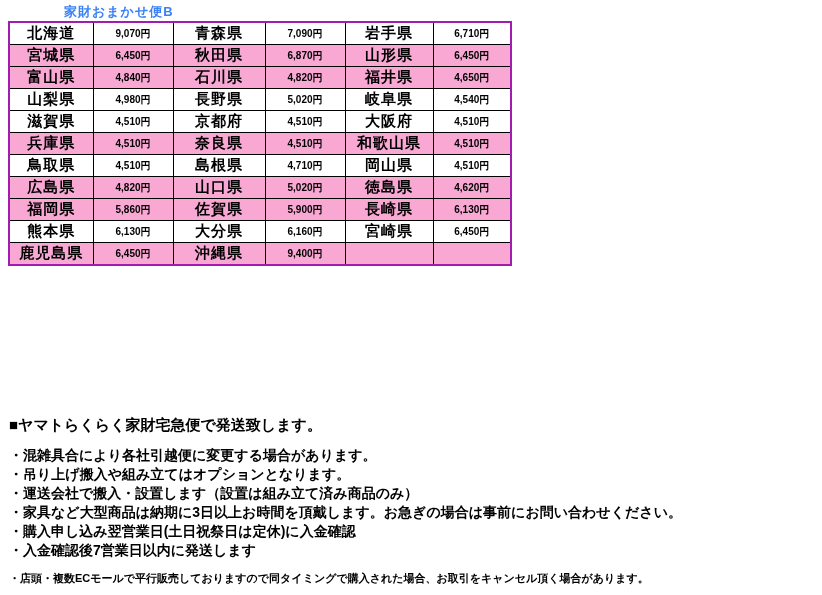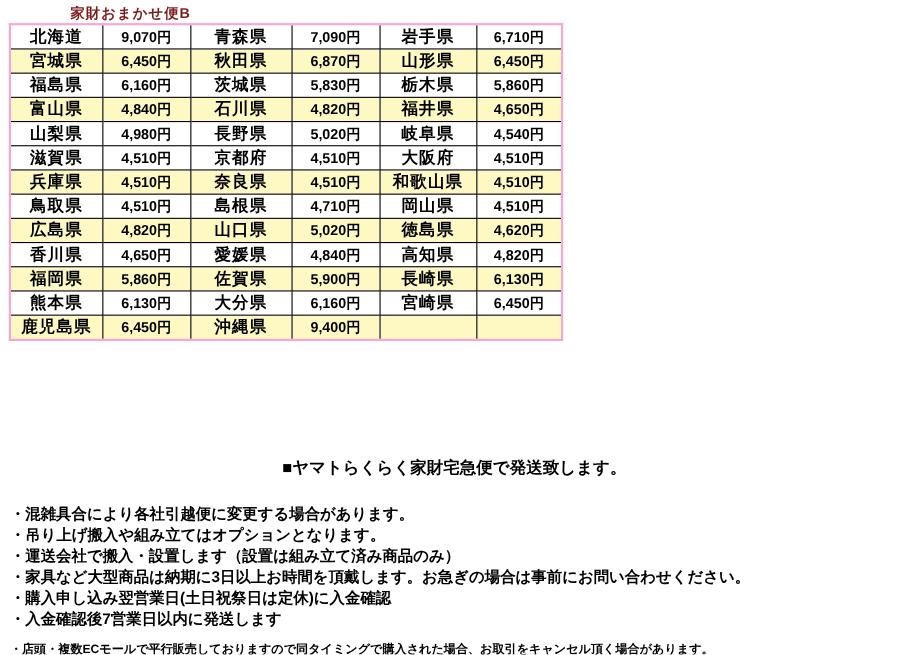--- a/index.html
+++ b/index.html
@@ -16,21 +16,21 @@
     width: 822px;
     height: 595px;
     overflow: hidden;
   }
   .table-title {
     position: absolute;
     left: 64px;
     top: 3px;
     font-size: 13px;
     font-weight: bold;
-    color: #7f1d1d;
+    color: #3b82f6;
     letter-spacing: 1px;
     white-space: nowrap;
   }
   table.price-table {
     position: absolute;
     left: 8px;
     top: 21px;
     border-collapse: collapse;
     table-layout: fixed;
   }
@@ -38,40 +38,39 @@
     border: 1px solid #000000;
     height: 21px;
     text-align: center;
     vertical-align: middle;
     font-weight: bold;
     padding: 0;
     overflow: hidden;
     white-space: nowrap;
   }
   table.price-table {
-    border: 2px solid #f9a8d4;
+    border: 2px solid #a21caf;
   }
   td.pref-cell  { font-size: 15px; letter-spacing: 1px; }
-  td.price-cell { font-size: 13px; }
-  tr.shaded td  { background: #fef9c3; }
+  td.price-cell { font-size: 10px; }
+  tr.shaded td  { background: #f9a8d4; }
   .notes {
     position: absolute;
     left: 9px;
     top: 416px;
     width: 808px;
   }
   .notes-heading {
     font-size: 15px;
     font-weight: bold;
     white-space: nowrap;
-    text-align: center;
   }
   ul.notes-bullets {
     list-style: none;
-    margin: 23px 0 0 0;
+    margin: 11px 0 0 0;
     padding: 0;
   }
   ul.notes-bullets li {
     font-size: 14px;
     font-weight: bold;
     line-height: 19px;
     white-space: nowrap;
   }
   .notes-footnote {
     margin-top: 11px;
@@ -106,28 +105,20 @@
           <td class="price-cell">6,710円</td>
         </tr>
         <tr class="shaded">
           <td class="pref-cell">宮城県</td>
           <td class="price-cell">6,450円</td>
           <td class="pref-cell">秋田県</td>
           <td class="price-cell">6,870円</td>
           <td class="pref-cell">山形県</td>
           <td class="price-cell">6,450円</td>
         </tr>
-        <tr>
-          <td class="pref-cell">福島県</td>
-          <td class="price-cell">6,160円</td>
-          <td class="pref-cell">茨城県</td>
-          <td class="price-cell">5,830円</td>
-          <td class="pref-cell">栃木県</td>
-          <td class="price-cell">5,860円</td>
-        </tr>
         <tr class="shaded">
           <td class="pref-cell">富山県</td>
           <td class="price-cell">4,840円</td>
           <td class="pref-cell">石川県</td>
           <td class="price-cell">4,820円</td>
           <td class="pref-cell">福井県</td>
           <td class="price-cell">4,650円</td>
         </tr>
         <tr>
           <td class="pref-cell">山梨県</td>
@@ -161,28 +152,20 @@
           <td class="pref-cell">岡山県</td>
           <td class="price-cell">4,510円</td>
         </tr>
         <tr class="shaded">
           <td class="pref-cell">広島県</td>
           <td class="price-cell">4,820円</td>
           <td class="pref-cell">山口県</td>
           <td class="price-cell">5,020円</td>
           <td class="pref-cell">徳島県</td>
           <td class="price-cell">4,620円</td>
-        </tr>
-        <tr>
-          <td class="pref-cell">香川県</td>
-          <td class="price-cell">4,650円</td>
-          <td class="pref-cell">愛媛県</td>
-          <td class="price-cell">4,840円</td>
-          <td class="pref-cell">高知県</td>
-          <td class="price-cell">4,820円</td>
         </tr>
         <tr class="shaded">
           <td class="pref-cell">福岡県</td>
           <td class="price-cell">5,860円</td>
           <td class="pref-cell">佐賀県</td>
           <td class="price-cell">5,900円</td>
           <td class="pref-cell">長崎県</td>
           <td class="price-cell">6,130円</td>
         </tr>
         <tr>

